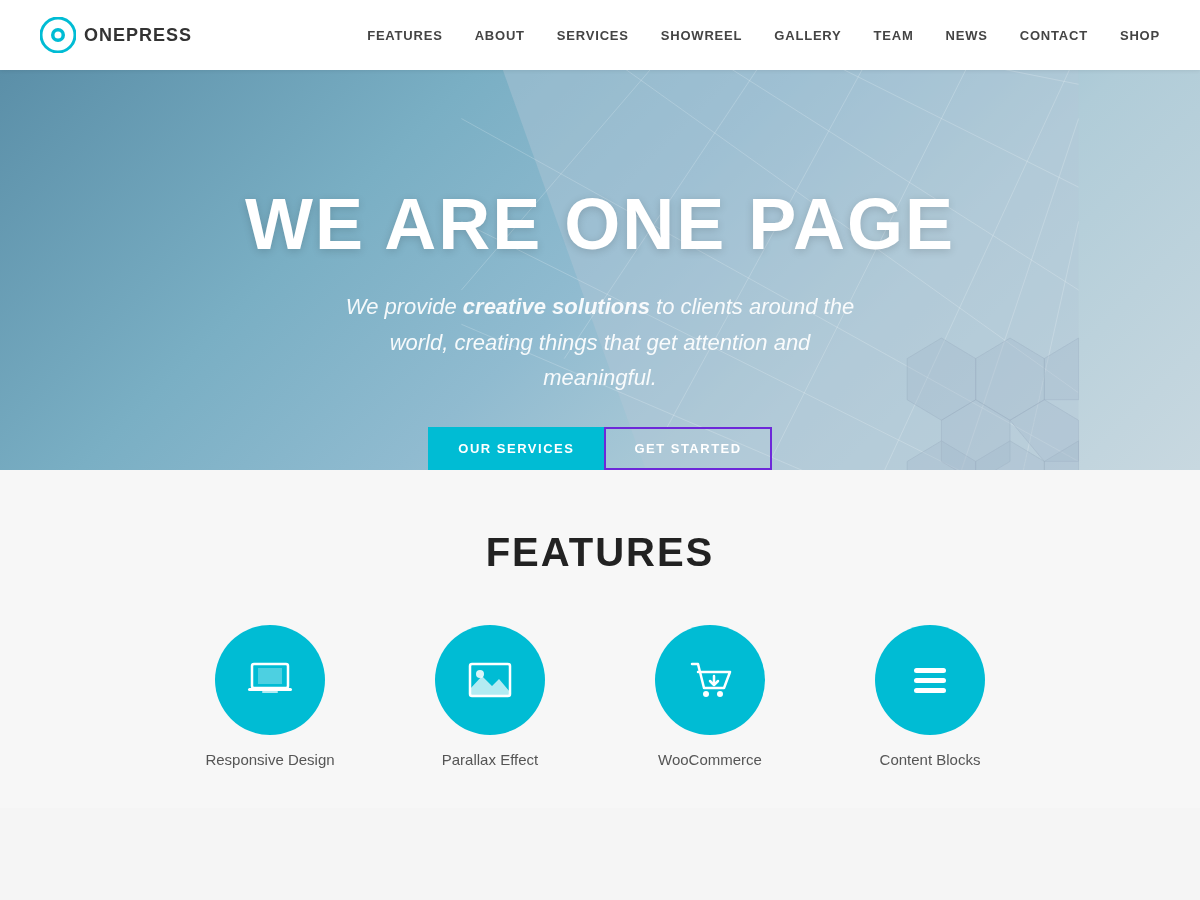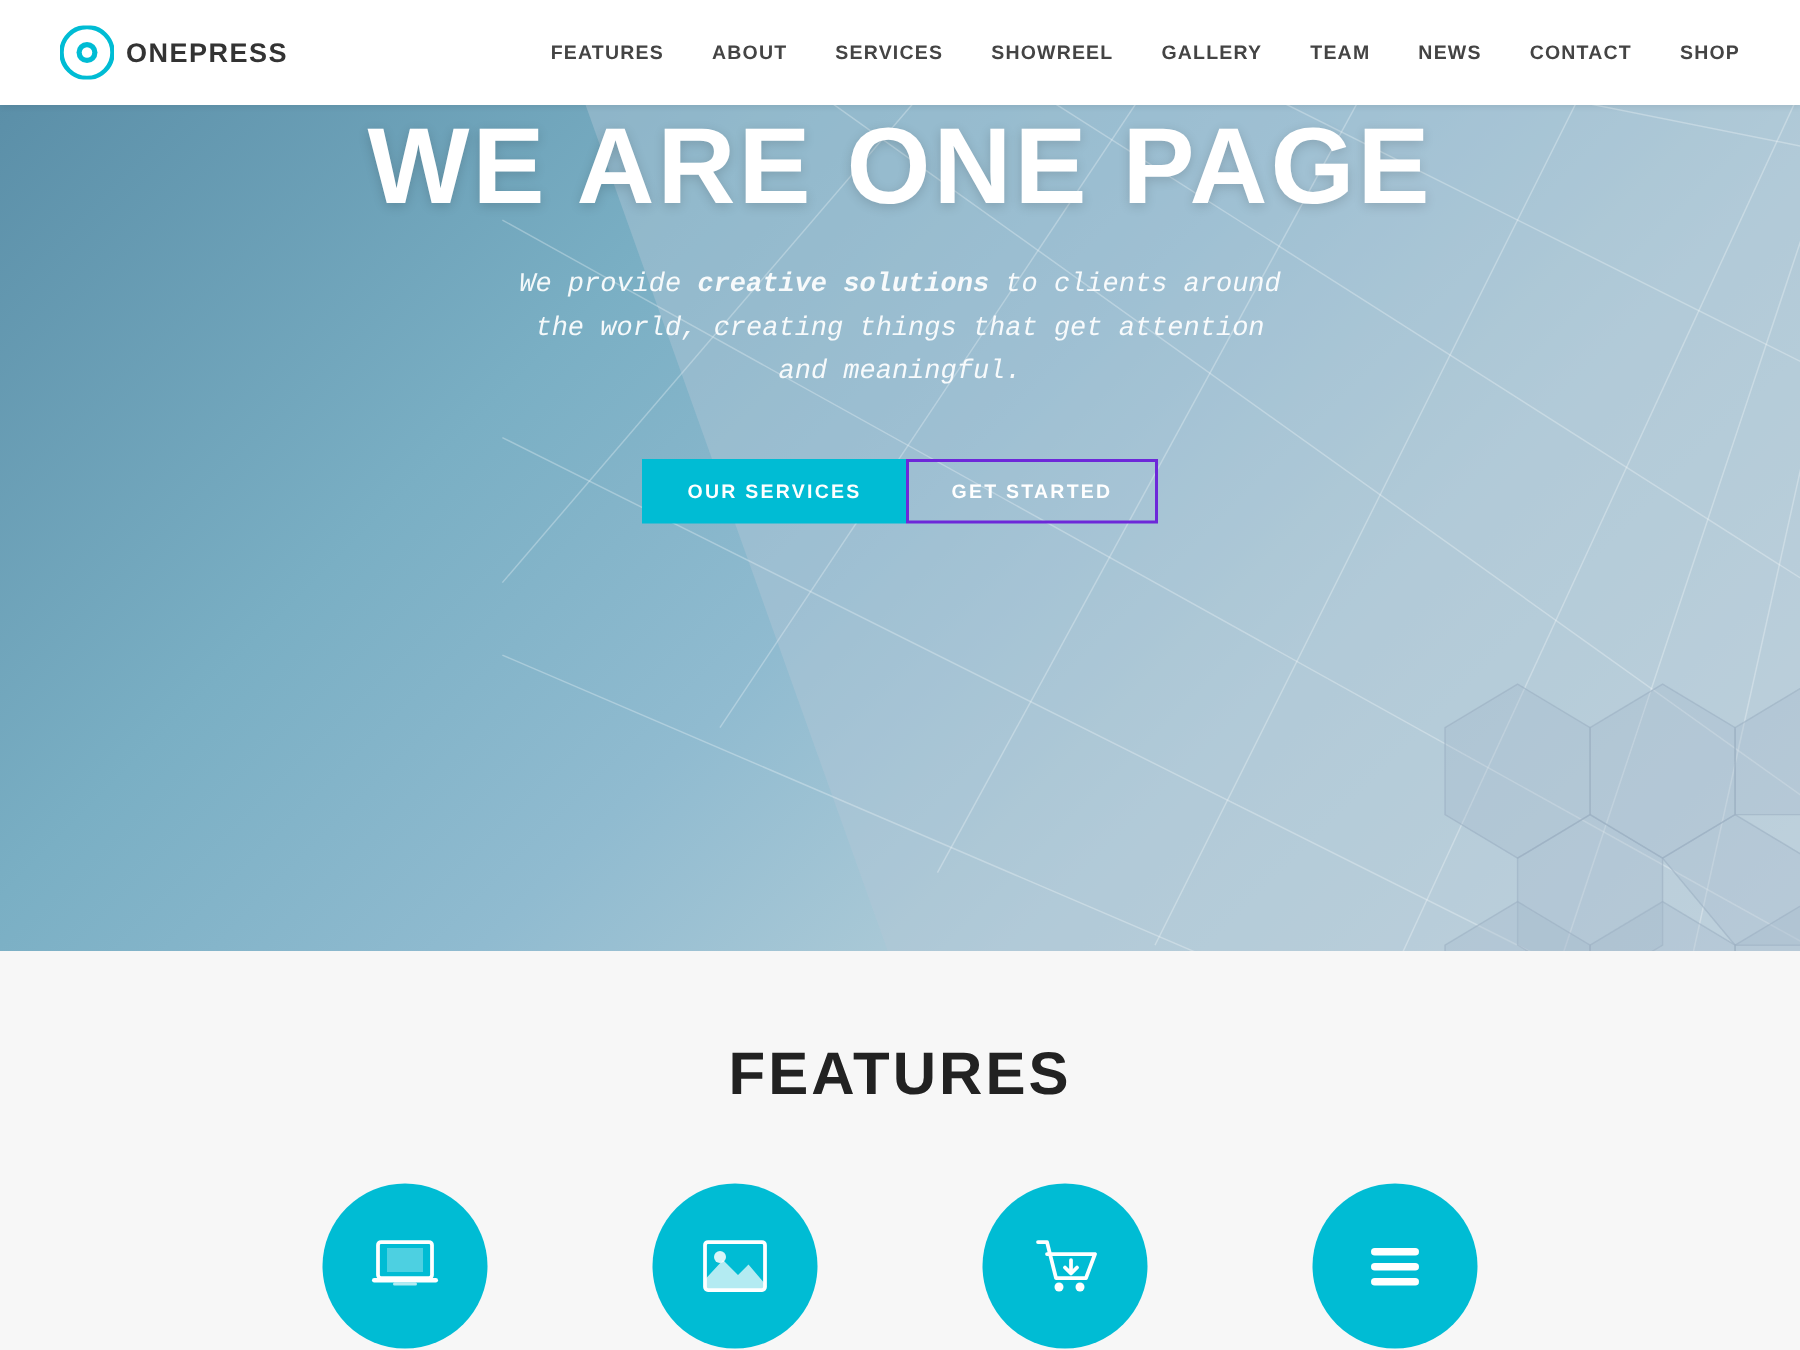--- a/index.html
+++ b/index.html
@@ -42,24 +42,24 @@
       color: #444;
       font-size: 13px;
       font-weight: 600;
       letter-spacing: 0.8px;
       text-transform: uppercase;
     }
 
     
     .hero {
       position: relative;
-      height: 564px;
+      height: 400px;
       overflow: hidden;
       display: flex;
-      align-items: flex-start;
+      align-items: flex-end;
       justify-content: center;
     }
     .hero-bg {
       position: absolute;
       inset: 0;
       background: linear-gradient(135deg, #5b8fa8 0%, #7aafc4 30%, #90bbd0 50%, #b0ccd8 70%, #c8d8e0 100%);
     }
     
     .hero-geo {
       position: absolute;
@@ -83,28 +83,27 @@
     }
     .hero-title {
       font-size: 72px;
       font-weight: 900;
       letter-spacing: 2px;
       text-transform: uppercase;
       margin-bottom: 24px;
       text-shadow: 0 2px 8px rgba(0,0,0,0.15);
     }
     .hero-subtitle {
-      font-size: 18px;
+      font-size: 22px;
       font-style: italic;
       font-weight: 300;
       line-height: 1.6;
       max-width: 520px;
-      margin: 0 auto 44px;
+      margin: 0 auto 32px;
       color: rgba(255,255,255,0.92);
-      font-family: Liberation Mono, monospace;
     }
     .hero-subtitle strong {
       font-weight: 700;
       font-style: italic;
     }
     .hero-buttons {
       display: flex;
       justify-content: center;
     }
     .btn-primary {

